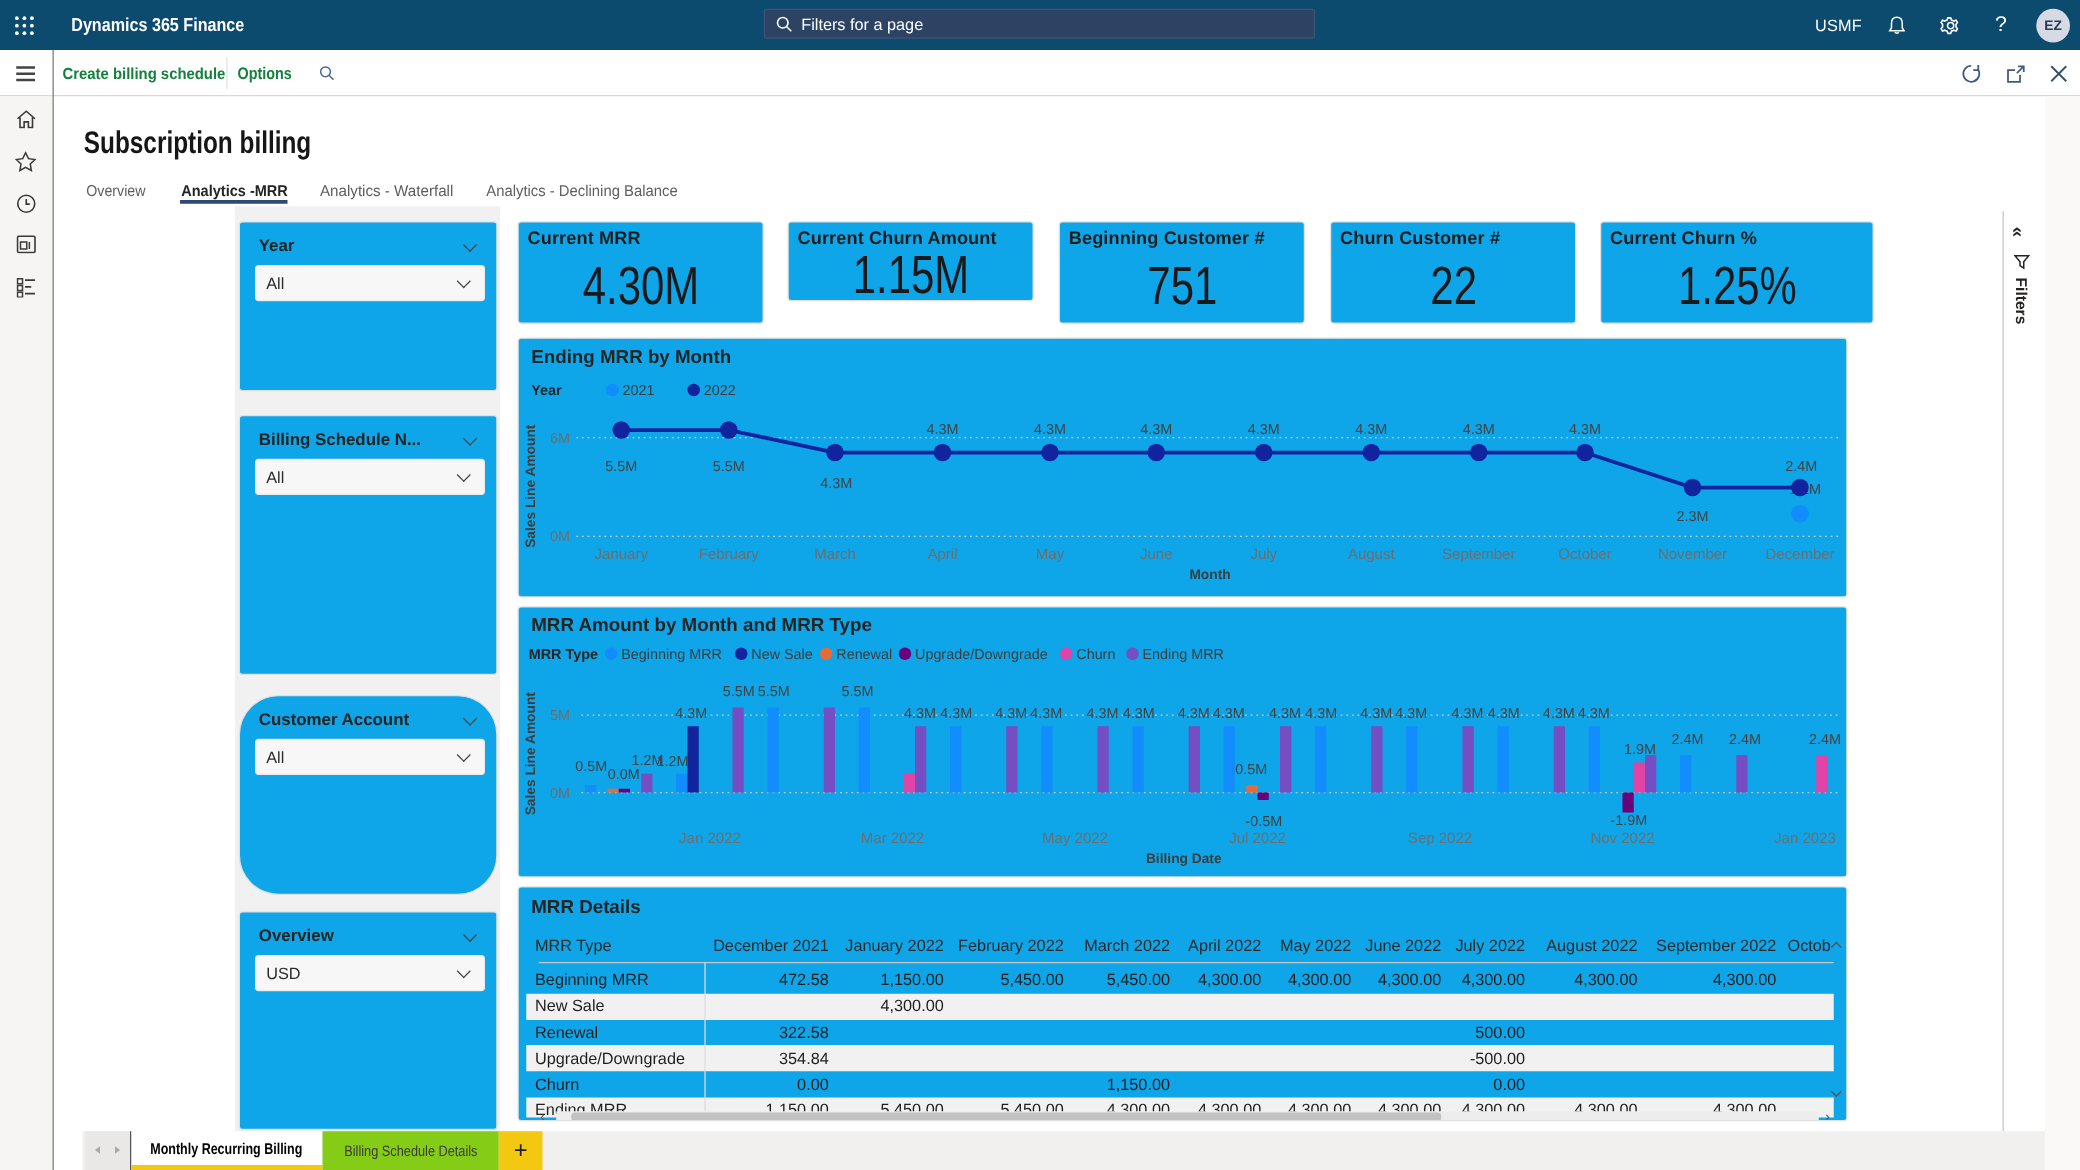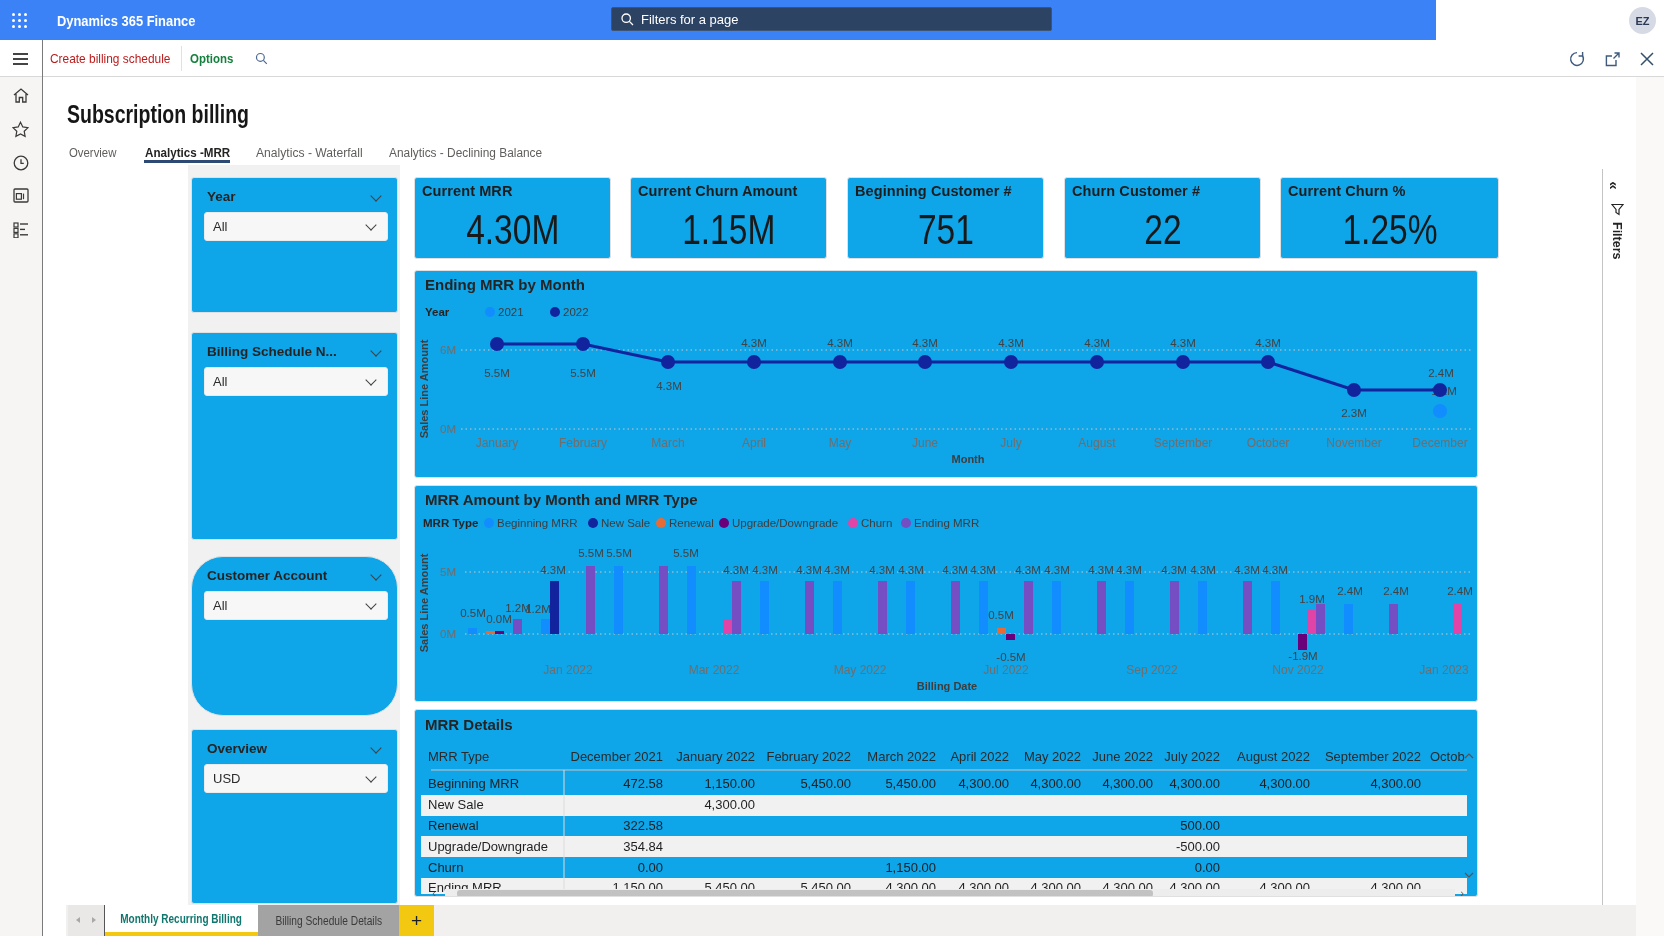--- a/index.html
+++ b/index.html
@@ -10,21 +10,21 @@
 .kpi-t { position:absolute; left:7px; top:5px; font-size:14.5px; font-weight:bold; color:#1d1d1d; letter-spacing:0.1px;}
 .kpi-v { position:absolute; left:0; right:0; top:22px; bottom:0; display:flex; align-items:center; justify-content:center; font-size:43px; font-weight:normal; color:#191919;}
 .kpi-v span { transform:scaleX(0.78); display:inline-block; }
 .slicer-h { position:absolute; left:15px; top:11px; font-size:13.5px; font-weight:bold; color:#252423; }
 .slicer-dd { position:absolute; left:12px; right:9px; top:34px; height:29px; background:#f7f7f7; border:1px solid #ebebeb; border-radius:3px; font-size:13px; color:#2b2b2b; line-height:27px; padding-left:8px; }
 .chev { position:absolute; width:8px; height:8px; border-right:1.4px solid #424242; border-bottom:1.4px solid #424242; transform:rotate(45deg); }
 .tab { position:absolute; top:0; height:100%; font-size:12.5px; color:#605e5c; display:flex; align-items:center; transform-origin:left; }
 </style></head>
 <body>
 
-<div class="abs" style="left:0;top:0;width:1436px;height:40px;background:#3b82f6;">
+<div class="abs" style="left:0;top:0;width:1664px;height:40px;background:#0c4a6e;">
   <div class="abs" style="left:12px;top:13px;width:3px;height:3px;border-radius:50%;background:#fff;"></div>
     <div class="abs" style="left:18px;top:13px;width:3px;height:3px;border-radius:50%;background:#fff;"></div>
     <div class="abs" style="left:24px;top:13px;width:3px;height:3px;border-radius:50%;background:#fff;"></div>
     <div class="abs" style="left:12px;top:19px;width:3px;height:3px;border-radius:50%;background:#fff;"></div>
     <div class="abs" style="left:18px;top:19px;width:3px;height:3px;border-radius:50%;background:#fff;"></div>
     <div class="abs" style="left:24px;top:19px;width:3px;height:3px;border-radius:50%;background:#fff;"></div>
     <div class="abs" style="left:12px;top:25px;width:3px;height:3px;border-radius:50%;background:#fff;"></div>
     <div class="abs" style="left:18px;top:25px;width:3px;height:3px;border-radius:50%;background:#fff;"></div>
     <div class="abs" style="left:24px;top:25px;width:3px;height:3px;border-radius:50%;background:#fff;"></div>
   <div class="abs" style="left:57px;top:0;height:40px;display:flex;align-items:center;color:#fff;font-size:15px;font-weight:bold;">
@@ -47,21 +47,21 @@
       <path fill="none" stroke="#fff" stroke-width="1.8" d="M12 3.2 l1 2.6 a6.6 6.6 0 0 1 2.6 1.1 l2.6-1 1.5 2.6 -1.7 2.1 a6.6 6.6 0 0 1 0 2.8 l1.7 2.1 -1.5 2.6 -2.6 -1 a6.6 6.6 0 0 1 -2.6 1.1 l-1 2.6 -3 0 -1-2.6 a6.6 6.6 0 0 1 -2.6-1.1 l-2.6 1 -1.5-2.6 1.7-2.1 a6.6 6.6 0 0 1 0-2.8 L1.3 8.5 l1.5-2.6 2.6 1 a6.6 6.6 0 0 1 2.6-1.1 l1-2.6 Z"></path>
     </svg>
   <div class="abs" style="left:1596px;top:0;height:40px;display:flex;align-items:center;color:#fff;font-size:17px;">?</div>
   <div class="abs" style="left:1629px;top:7px;width:27px;height:27px;border-radius:50%;background:#d6dae5;color:#2a3a55;font-size:11px;font-weight:bold;display:flex;align-items:center;justify-content:center;">EZ</div>
 </div>
 
 <div class="abs" style="left:0;top:40px;width:1664px;height:37px;background:#fff;border-bottom:1px solid #d8d8d8;">
   <div class="abs" style="left:13px;top:13px;width:15px;height:2px;background:#444;"></div>
   <div class="abs" style="left:13px;top:18px;width:15px;height:2px;background:#444;"></div>
   <div class="abs" style="left:13px;top:23px;width:15px;height:2px;background:#444;"></div>
-  <div class="abs" style="left:50px;top:0;height:36px;display:flex;align-items:center;font-size:12.8px;color:#b91c1c;">
+  <div class="abs" style="left:50px;top:0;height:36px;display:flex;align-items:center;font-size:12.8px;color:#15803d;font-weight:bold;">
       <span style="transform:scaleX(0.93);transform-origin:left;display:inline-block;">Create billing schedule</span>
     </div>
   <div class="abs" style="left:181px;top:6px;width:1px;height:25px;background:#e1e1e1;"></div>
   <div class="abs" style="left:190px;top:0;height:36px;display:flex;align-items:center;font-size:13.5px;font-weight:bold;color:#15803d;">
       <span style="transform:scaleX(0.85);transform-origin:left;display:inline-block;">Options</span>
     </div>
   <svg class="abs" style="left:255px;top:12px;" width="13" height="13" viewBox="0 0 13 13">
       <circle cx="5.4" cy="5.4" r="3.9" fill="none" stroke="#4a6893" stroke-width="1.2"></circle>
       <line x1="8.4" y1="8.4" x2="11.8" y2="11.8" stroke="#4a6893" stroke-width="1.2"></line>
     </svg>
@@ -140,21 +140,21 @@
   <div class="slicer-dd">USD
     <div class="chev" style="right:12px;top:8px;"></div>
   </div>
 </div>
 <div class="card" style="left:414px;top:177px;width:197px;height:82px;">
   <div class="kpi-t">Current MRR</div>
   <div class="kpi-v">
       <span>4.30M</span>
     </div>
 </div>
-<div class="card" style="left:630px;top:177px;width:197px;height:82px;">
+<div class="card" style="left:630px;top:177px;width:197px;height:64px;">
   <div class="kpi-t">Current Churn Amount</div>
   <div class="kpi-v">
       <span>1.15M</span>
     </div>
 </div>
 <div class="card" style="left:847px;top:177px;width:197px;height:82px;">
   <div class="kpi-t">Beginning Customer #</div>
   <div class="kpi-v">
       <span>751</span>
     </div>
@@ -392,20 +392,20 @@
     <path d="M1 1.5 L12 1.5 L8 6.5 L8 11.5 L5 9.5 L5 6.5 Z" fill="none" stroke="#252423" stroke-width="1.2"></path>
   </svg>
 <div class="abs" style="left:1610px;top:222px;font-size:12.5px;font-weight:bold;color:#252423;writing-mode:vertical-rl;">Filters</div>
 
 <div class="abs" style="left:66px;top:905px;width:1570px;height:31px;background:#f1f0ef;"></div>
 <div class="abs" style="left:68px;top:905px;width:36px;height:31px;background:#e9e8e7;">
   <div class="abs" style="left:8px;top:12px;width:0;height:0;border-top:3.5px solid transparent;border-bottom:3.5px solid transparent;border-right:4.5px solid #a9a8a7;"></div>
   <div class="abs" style="left:24px;top:12px;width:0;height:0;border-top:3.5px solid transparent;border-bottom:3.5px solid transparent;border-left:4.5px solid #a9a8a7;"></div>
 </div>
 <div class="abs" style="left:104px;top:905px;width:154px;height:31px;background:#fff;border-left:1px solid #555;">
-  <div class="abs" style="left:0;width:100%;top:0;height:27px;display:flex;align-items:center;justify-content:center;font-size:12.5px;font-weight:bold;color:#0f766e;">
+  <div class="abs" style="left:0;width:100%;top:0;height:27px;display:flex;align-items:center;justify-content:center;font-size:12.5px;font-weight:bold;color:#000000;">
       <span style="transform:scaleX(0.8);display:inline-block;">Monthly Recurring Billing</span>
     </div>
   <div class="abs" style="left:0;bottom:0;width:100%;height:4px;background:#F2C811;"></div>
 </div>
-<div class="abs" style="left:258px;top:905px;width:141px;height:31px;background:#a3a3a3;display:flex;align-items:center;justify-content:center;font-size:12px;color:#3b3a39;">
+<div class="abs" style="left:258px;top:905px;width:141px;height:31px;background:#84cc16;display:flex;align-items:center;justify-content:center;font-size:12px;color:#3b3a39;">
     <span style="transform:scaleX(0.85);display:inline-block;">Billing Schedule Details</span>
   </div>
 <div class="abs" style="left:399px;top:905px;width:35px;height:31px;background:#F2C811;display:flex;align-items:center;justify-content:center;font-size:19px;font-weight:normal;color:#1f1f1f;">+</div>
 </body></html>

